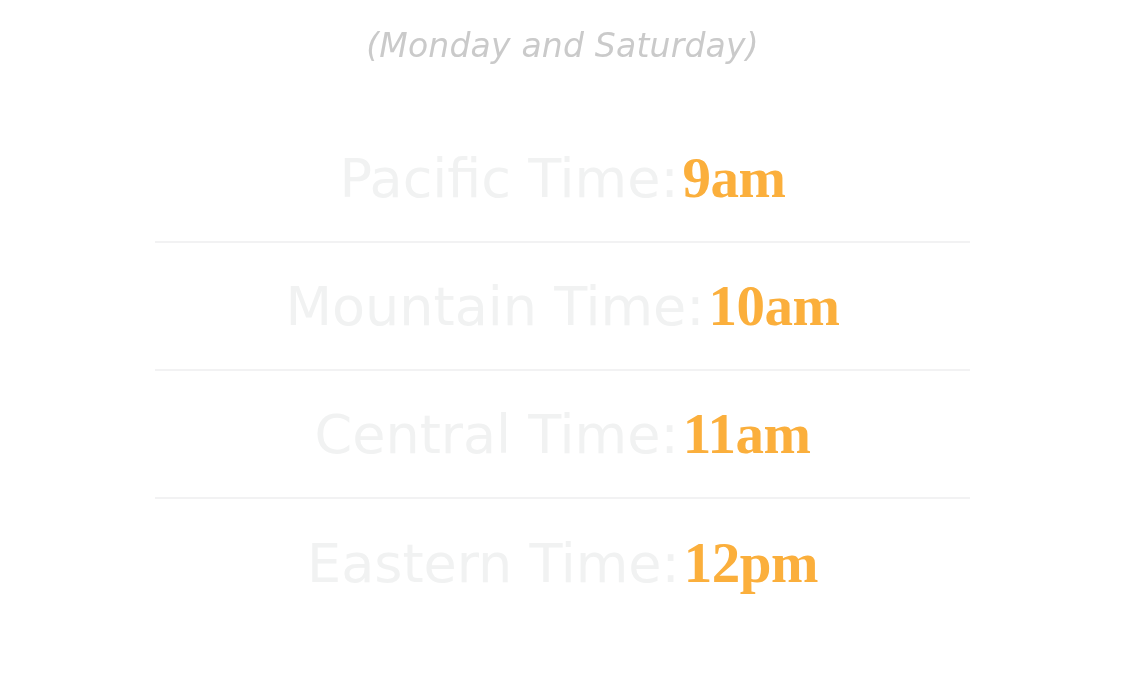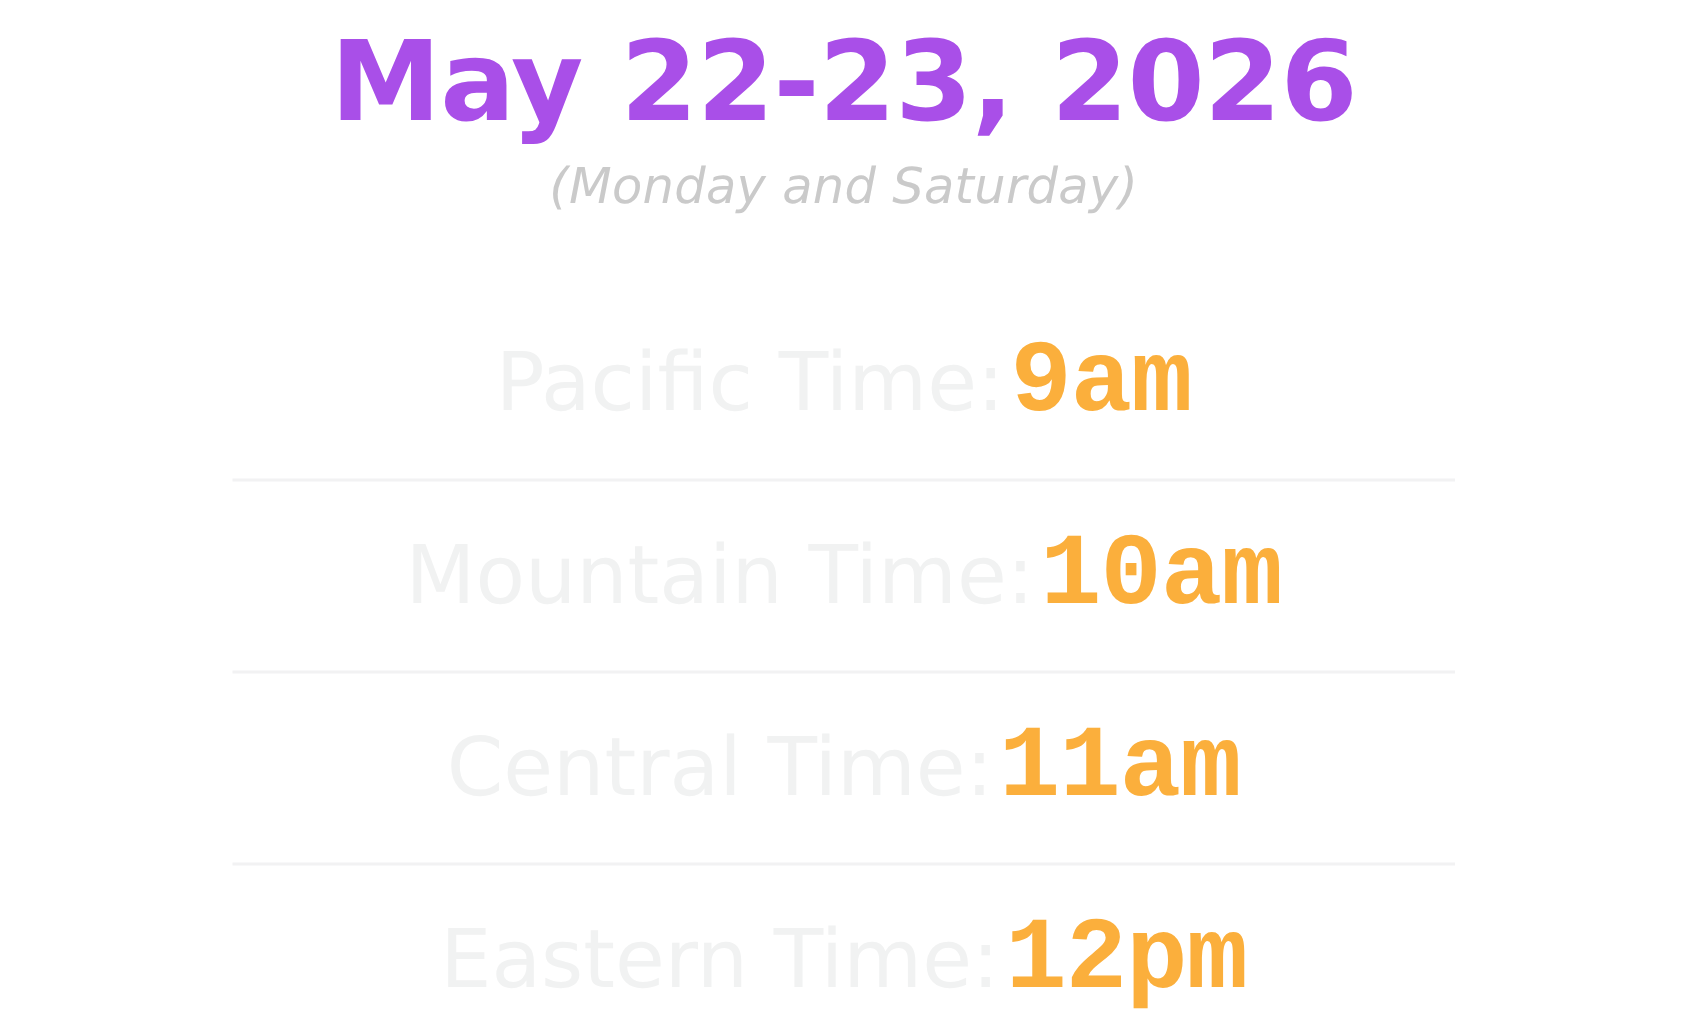--- a/index.html
+++ b/index.html
@@ -76,35 +76,34 @@
 
   .tz-label {
     font-family: "DejaVu Sans", sans-serif;
     font-size: 54px;
     font-weight: normal;
     color: #f1f2f2;
     letter-spacing: 0px;
   }
 
   .tz-value {
-    font-family: Liberation Mono, monospace;
-    font-size: 68px;
+    font-family: Liberation Serif, serif;
+    font-size: 57px;
     font-weight: bold;
     color: #fbaf3c;
     letter-spacing: -0.5px;
     margin-left: 4px;
   }
 </style>
 </head>
 <body>
 
 <div class="page">
 
   <div class="header">
-    <div class="event-date">May 22-23, 2026</div>
     <div class="event-days">(Monday and Saturday)</div>
   </div>
 
   <table class="tz-table">
     <tbody>
 
       <tr class="tz-row">
         <td class="tz-cell">
           <span class="tz-label">Pacific Time</span><span class="tz-label">:</span><span class="tz-value">9am</span>
         </td>

